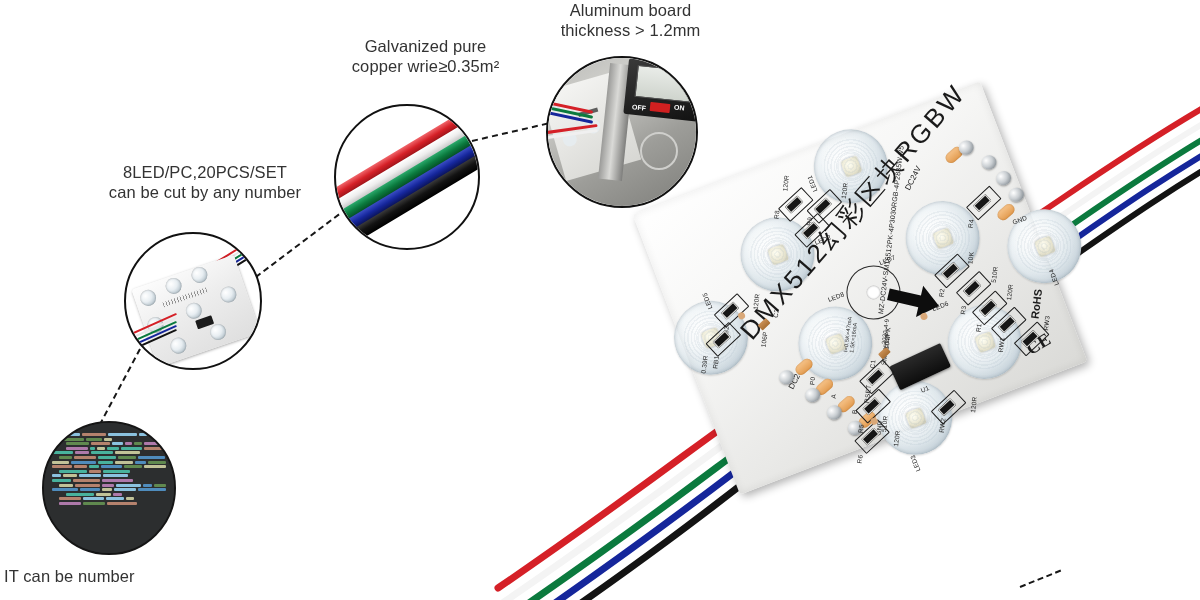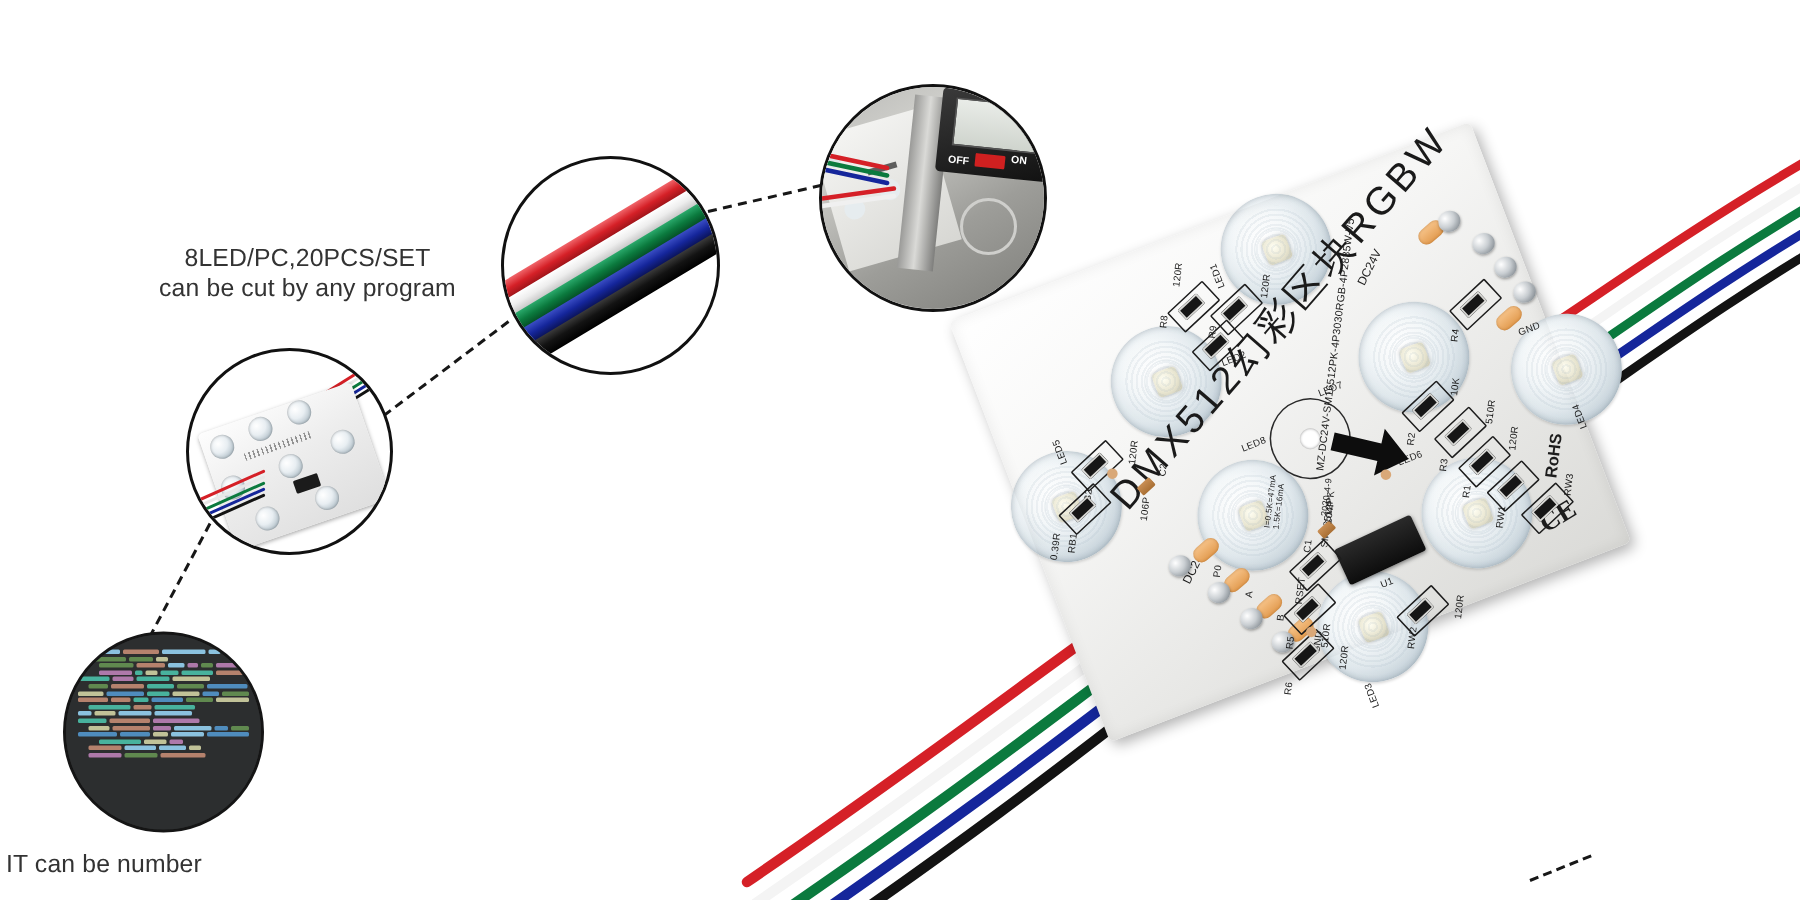--- a/index.html
+++ b/index.html
@@ -137,21 +137,25 @@
 <body>
 
 <div class="stage">
 
   <div class="leader" style="left:240px;top:288px;width:124px;transform:rotate(-37deg);"></div>
   <div class="leader" style="left:472px;top:140px;width:88px;transform:rotate(-13deg);"></div>
   <div class="leader" style="left:140px;top:348px;width:96px;transform:rotate(118deg);"></div>
   <div class="leader" style="left:1020px;top:586px;width:44px;transform:rotate(-22deg);border-top-width:2px;"></div>
 
   <div class="callout-label" id="lbl-set">8LED/PC,20PCS/SET
-can be cut by any program</div>
+can be cut by any number</div>
+  <div class="callout-label" id="lbl-wire">Galvanized pure
+copper wrie≥0.35m²</div>
+  <div class="callout-label" id="lbl-alum">Aluminum board
+thickness &gt; 1.2mm</div>
   <div class="callout-label" id="lbl-prog">IT can be number</div>
 
   <div class="circle" id="circ-module">
     <div class="circle-inner">
 
       <div class="mini-wire" style="left:86px;top:30px;width:58px;background:#d52027;transform:rotate(-32deg);"></div>
       <div class="mini-wire" style="left:86px;top:34px;width:58px;background:#e8e8e8;transform:rotate(-32deg);"></div>
       <div class="mini-wire" style="left:86px;top:38px;width:58px;background:#0b7a3e;transform:rotate(-32deg);"></div>
       <div class="mini-wire" style="left:86px;top:42px;width:58px;background:#15269b;transform:rotate(-32deg);"></div>
       <div class="mini-wire" style="left:86px;top:46px;width:58px;background:#131313;transform:rotate(-32deg);"></div>

